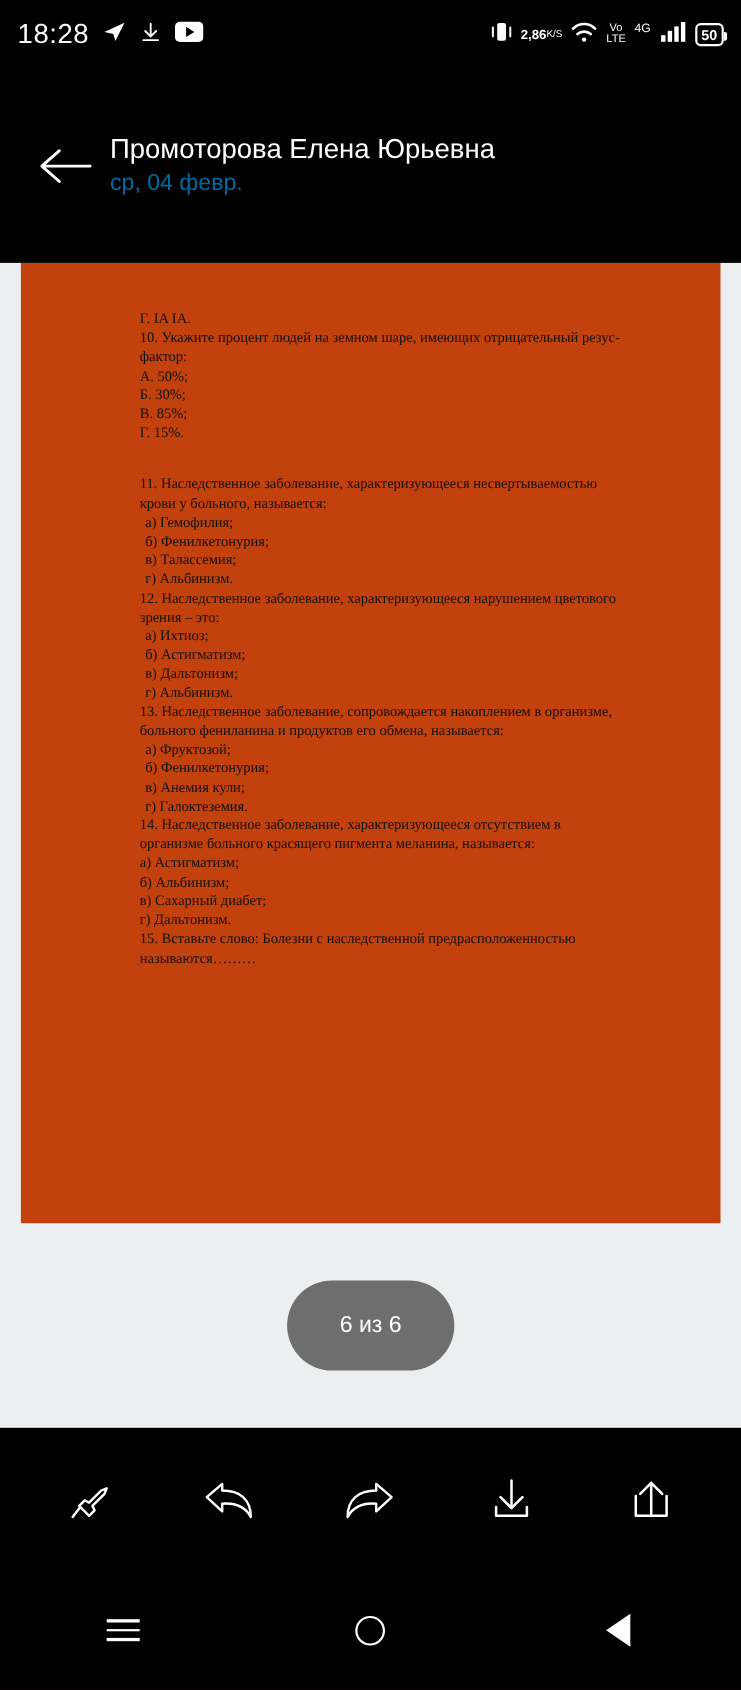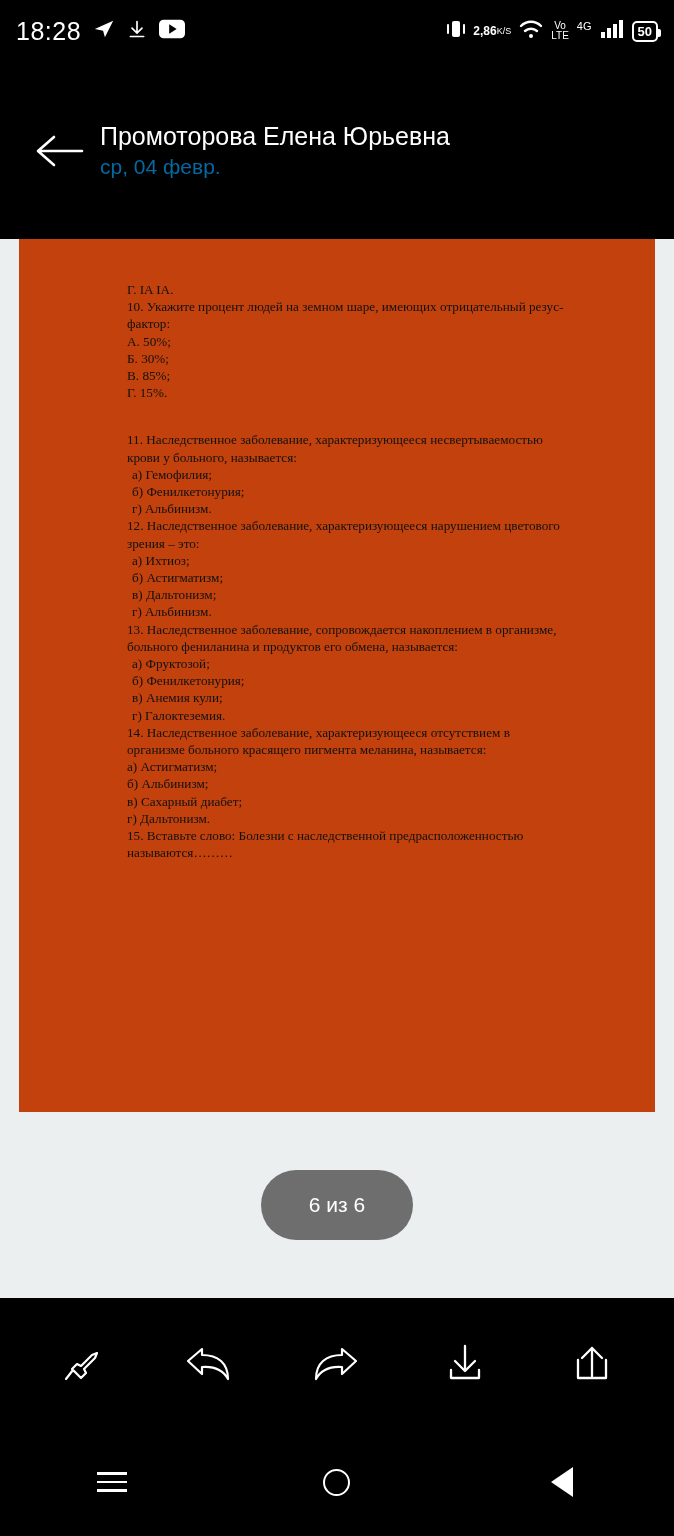--- a/index.html
+++ b/index.html
@@ -136,21 +136,21 @@
     flex: 1 1 auto;
     display: flex;
     align-items: center;
     justify-content: center;
   }
   .pagepill {
     background: #6e6e6e;
     color: #fff;
     border-radius: 45px;
     width: 152px;
-    height: 70px;
+    height: 82px;
     display: flex;
     align-items: center;
     justify-content: center;
     font-size: 21px;
   }
 
   
   .actionbar {
     flex: 0 0 130px;
     background: #000;
@@ -276,20 +276,21 @@
       <p class="blk">Б. 30%;</p>
       <p class="blk">В. 85%;</p>
       <p class="blk">Г. 15%.</p>
 
       <div class="gap"></div>
 
       <p class="blk">11. Наследственное заболевание, характеризующееся  несвертываемостью</p>
       <p class="blk">крови у больного, называется:</p>
       <p class="blk indent"> а) Гемофилия;</p>
       <p class="blk indent"> б) Фенилкетонурия;</p>
+      <p class="blk indent"> в) Талассемия;</p>
       <p class="blk indent"> г) Альбинизм.</p>
       <p class="blk">12. Наследственное заболевание, характеризующееся нарушением цветового</p>
       <p class="blk">зрения – это:</p>
       <p class="blk indent"> а) Ихтиоз;</p>
       <p class="blk indent"> б) Астигматизм;</p>
       <p class="blk indent"> в) Дальтонизм;</p>
       <p class="blk indent"> г) Альбинизм.</p>
       <p class="blk">13.  Наследственное заболевание, сопровождается накоплением в организме,</p>
       <p class="blk">больного  фениланина и   продуктов его обмена, называется:</p>
       <p class="blk indent"> а) Фруктозой;</p>

